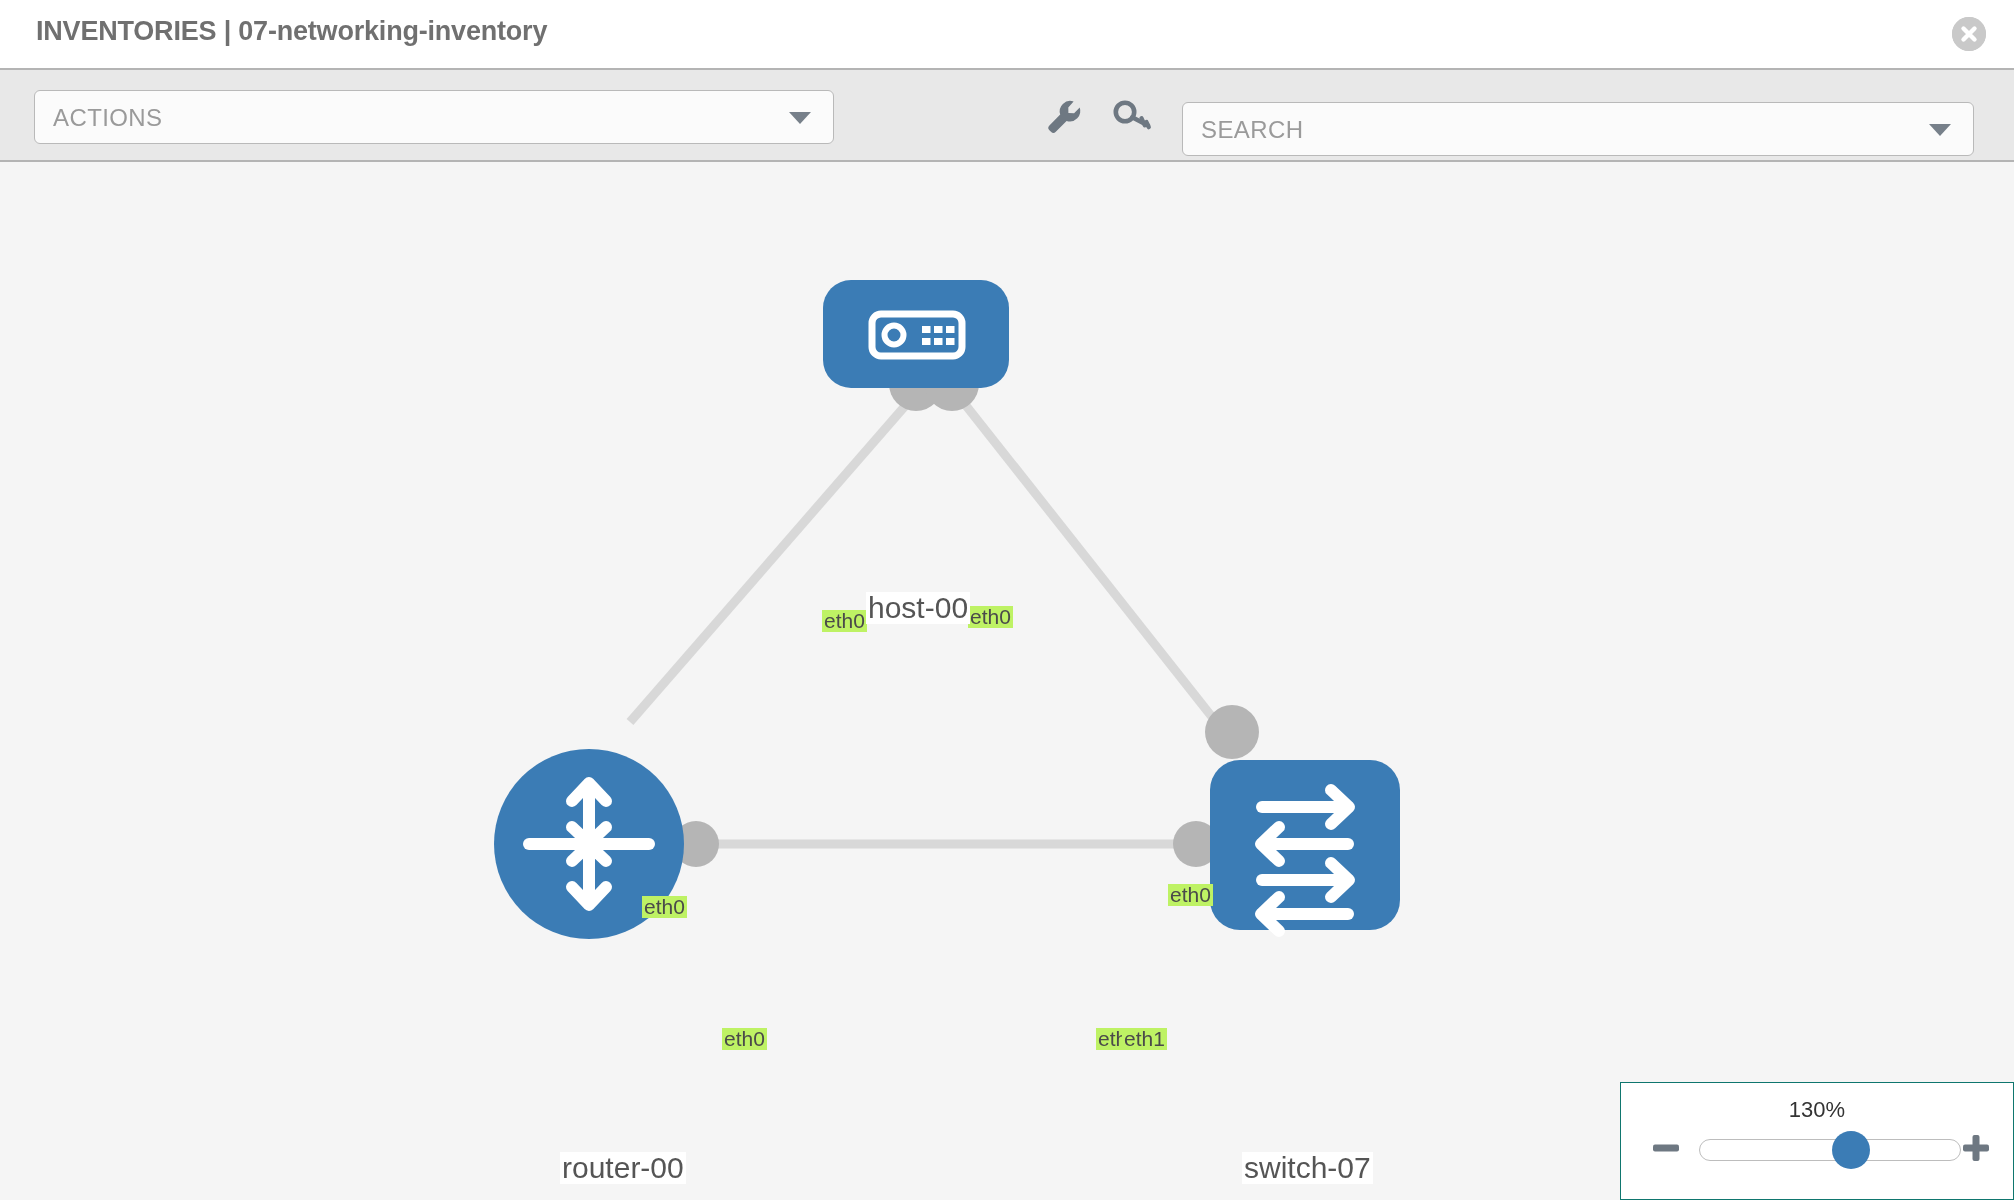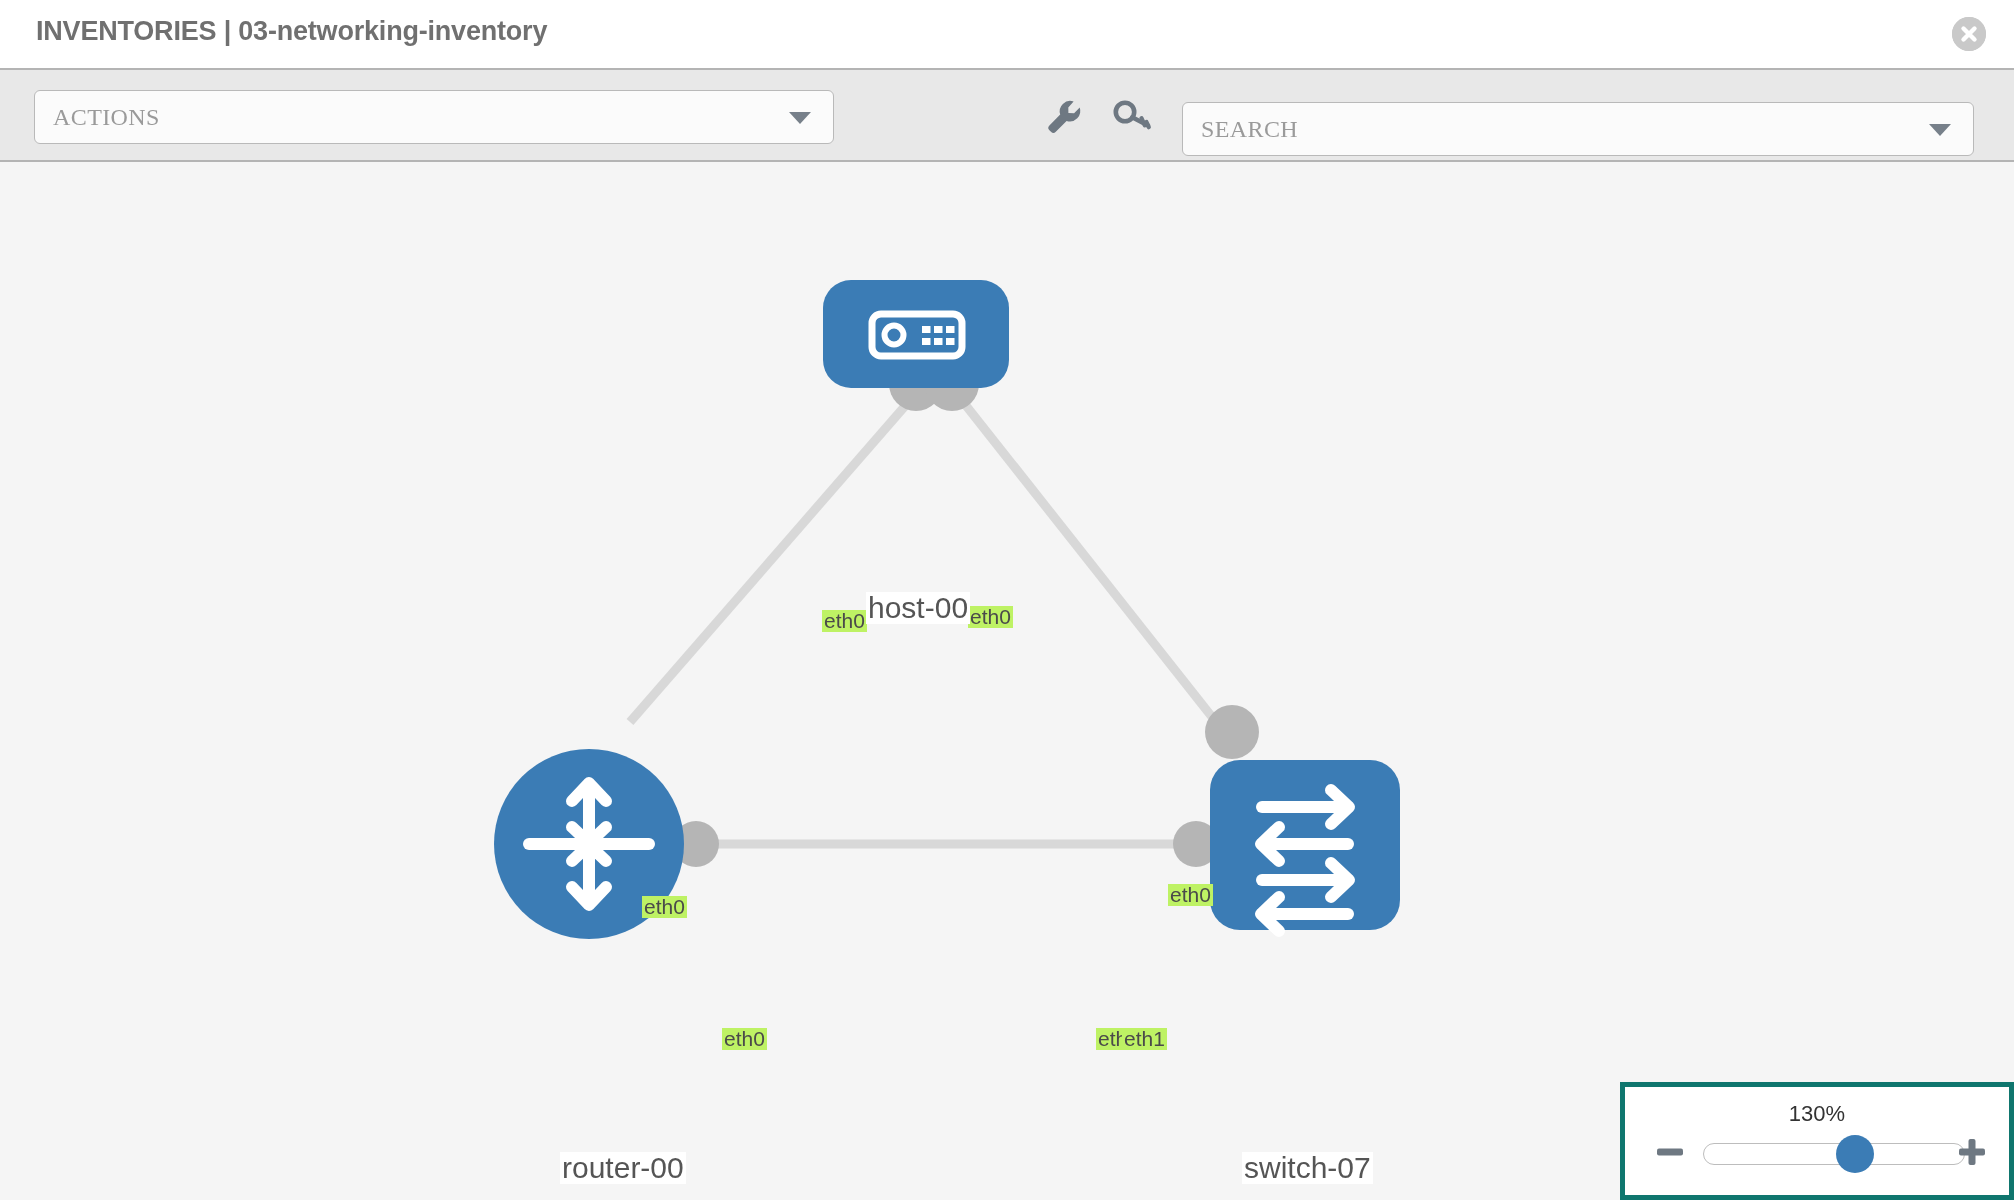--- a/index.html
+++ b/index.html
@@ -46,21 +46,20 @@
   
   .toolbar {
     position: absolute;
     left: 0; top: 68px;
     width: 2014px;
     height: 94px;
     background: #e8e8e8;
     border-top: 2px solid #b4b4b4;
     border-bottom: 2px solid #b4b4b4;
     box-sizing: border-box;
-    font-family: Liberation Serif, serif;
   }
   .actions-select {
     position: absolute;
     left: 34px; top: 20px;
     width: 800px; height: 54px;
     background: #fbfbfb;
     border: 1px solid #b9b9b9;
     border-radius: 6px;
     box-sizing: border-box;
     cursor: pointer;
@@ -144,21 +143,21 @@
     line-height: 1.05;
     padding: 0 2px;
   }
 
   
   .zoom-panel {
     position: absolute;
     left: 1620px; top: 1082px;
     width: 394px; height: 118px;
     background: #ffffff;
-    border: 5px solid #0f766e;
+    border: 1px solid #0f766e;
     box-sizing: border-box;
   }
   .zoom-value {
     position: absolute;
     left: 0; right: 0; top: 14px;
     text-align: center;
     font-size: 22px;
     color: #333333;
   }
   .zoom-minus, .zoom-plus {
@@ -186,21 +185,21 @@
     width: 38px; height: 38px;
     border-radius: 50%;
     background: #3b7cb5;
     cursor: grab;
   }
 </style>
 </head>
 <body>
 
 <div class="header">
-  <div class="header-title">INVENTORIES | 03-networking-inventory</div>
+  <div class="header-title">INVENTORIES | 07-networking-inventory</div>
   <div class="close-btn">
     <svg width="34" height="34" viewBox="0 0 34 34">
       <circle cx="17" cy="17" r="17" fill="#c9c9c9"></circle>
       <path d="M11.5 11.5 L22.5 22.5 M22.5 11.5 L11.5 22.5" stroke="#ffffff" stroke-width="4.4" stroke-linecap="round"></path>
     </svg>
   </div>
 </div>
 
 <div class="toolbar">
 

